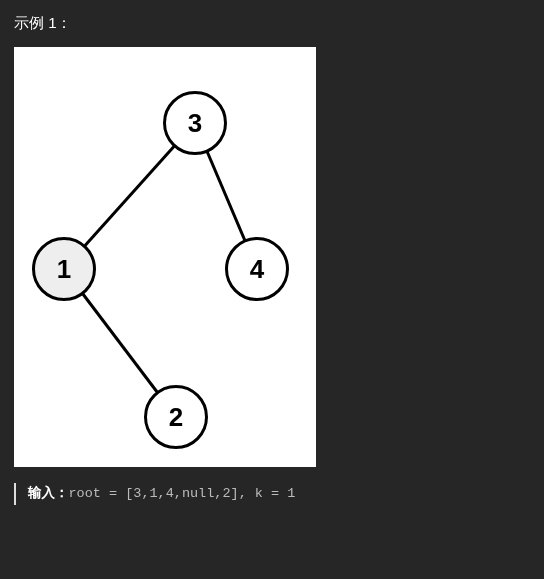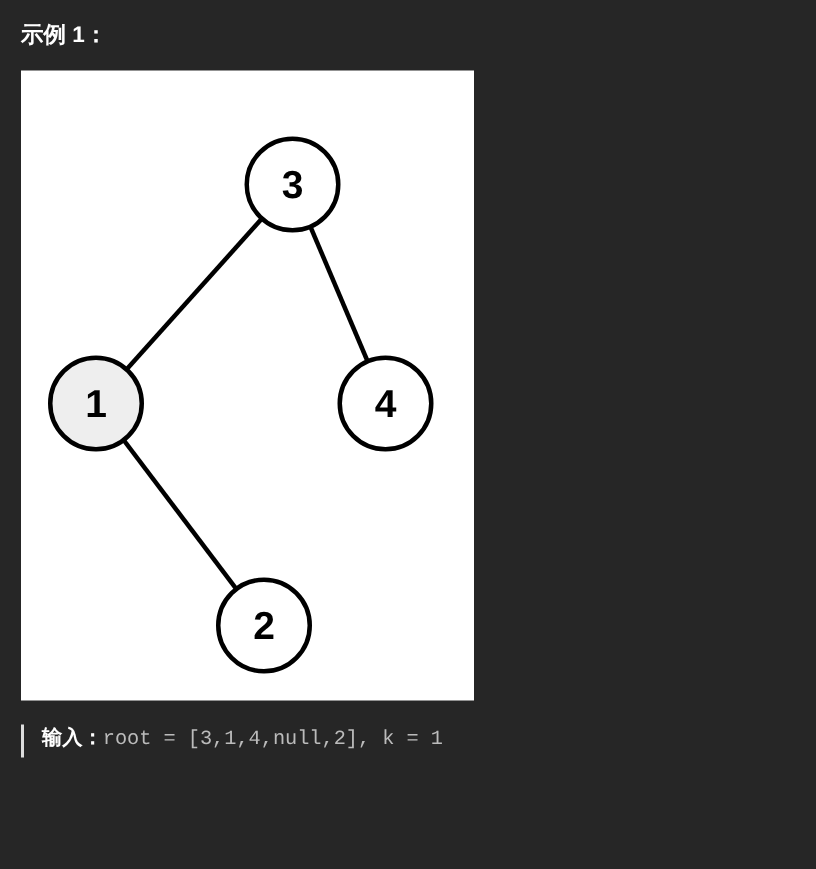--- a/index.html
+++ b/index.html
@@ -10,21 +10,21 @@
     body {
       background: #262626;
       color: #fff;
       font-family: -apple-system, BlinkMacSystemFont, "Segoe UI", sans-serif;
       padding: 14px;
       width: 544px;
       height: 579px;
     }
     .example-heading {
       font-size: 15px;
-      font-weight: 700;
+      font-weight: 400;
       margin-bottom: 14px;
     }
     .tree-diagram {
       background: #fff;
       width: 302px;
       height: 420px;
       position: relative;
       margin-bottom: 16px;
     }
     .tree-node {

